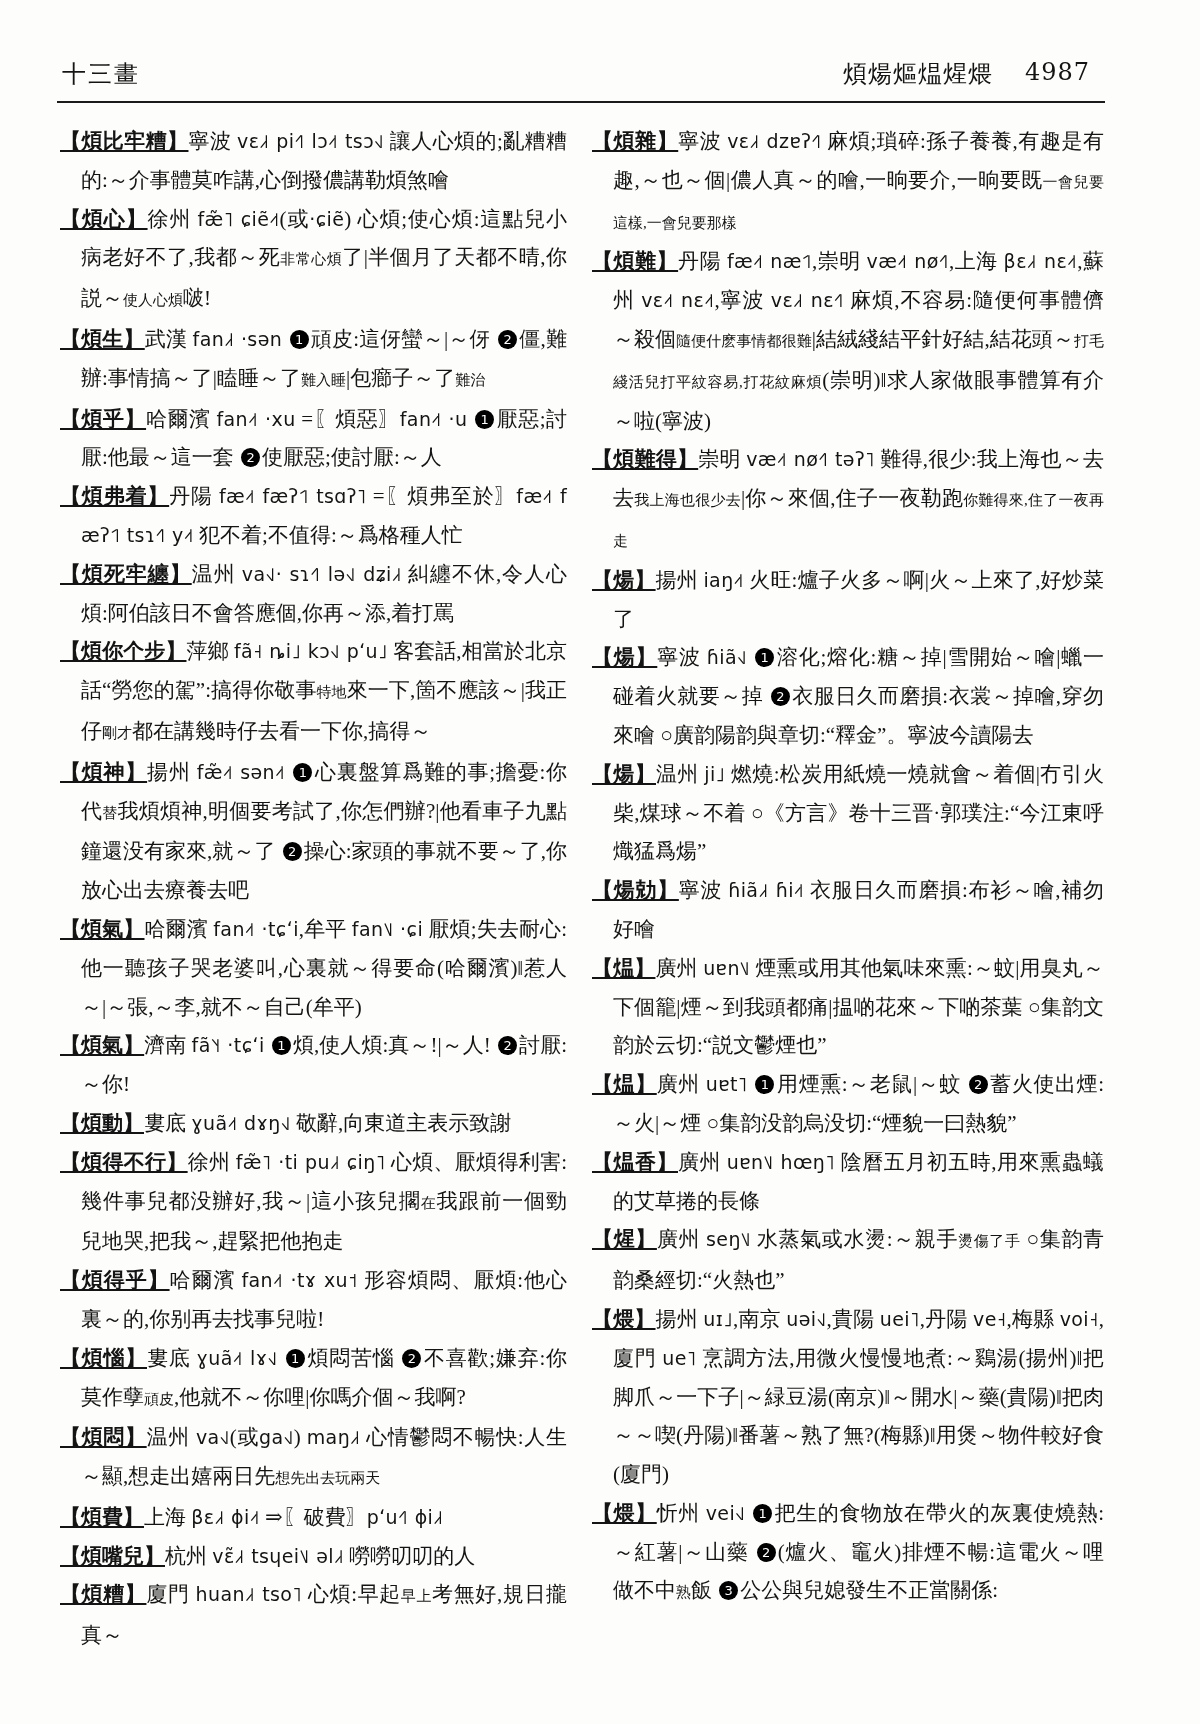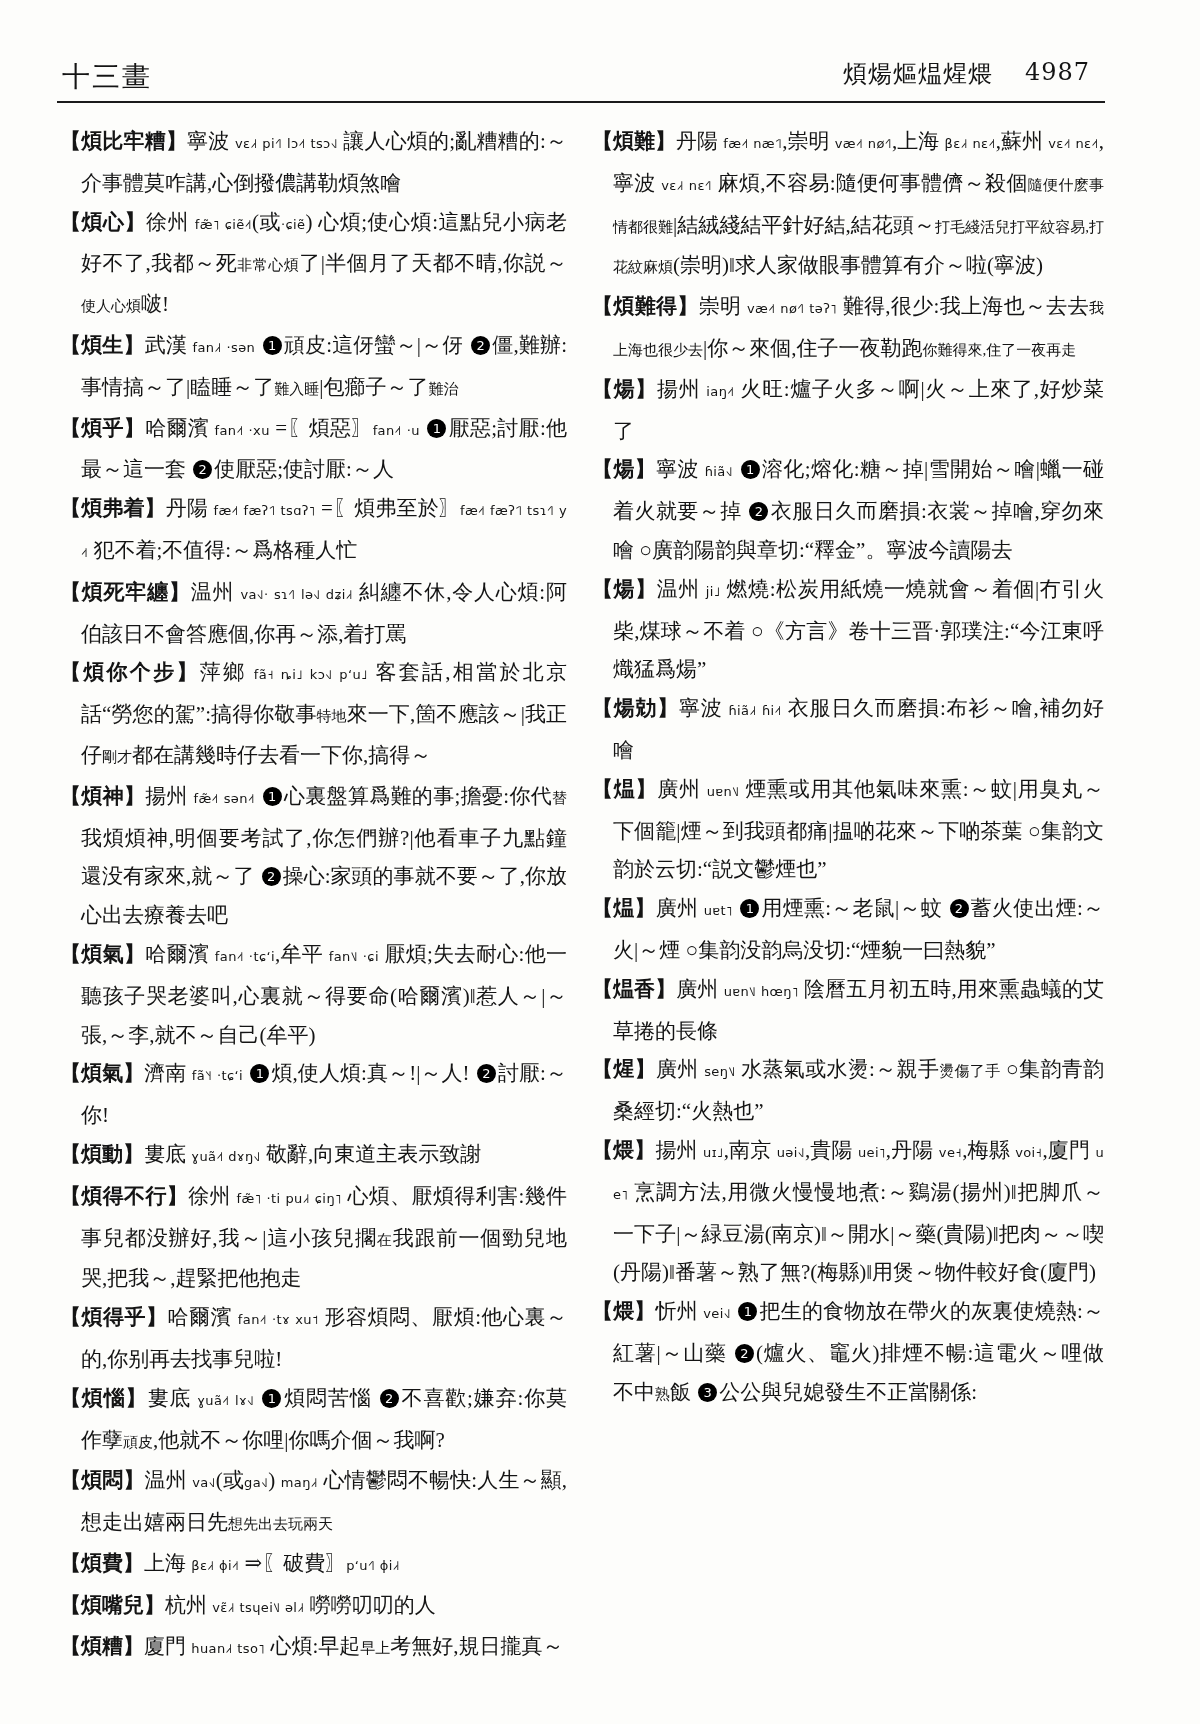--- a/index.html
+++ b/index.html
@@ -4,44 +4,44 @@
 <style>
   html,body{margin:0;padding:0;}
   body{
     width:1200px;height:1724px;position:relative;
     background:#fdfdfb;color:#141414;
     font-family:"Liberation Serif","DejaVu Serif",serif;
     overflow:hidden;
   }
   .hdr-left{
     position:absolute;left:62px;top:58px;
-    font-size:28px;letter-spacing:2px;
+    font-size:24px;letter-spacing:2px;
   }
   .hdr-right{
     position:absolute;left:843px;top:58px;font-size:24px;
     display:flex;gap:16px;
   }
   .hdr-guide{letter-spacing:1px;}
   .hdr-page{margin-left:16px;font-family:"DejaVu Serif",serif;letter-spacing:1px;}
   .rule{
     position:absolute;left:57px;top:101px;width:1048px;height:2px;
     background:#1b1b1b;
   }
   .col{
     position:absolute;top:122px;
     font-size:21px;line-height:38.8px;
     text-align:justify;word-break:break-all;
   }
   #col-left{left:60px;width:507px;}
   #col-right{left:592px;width:512px;}
   p.entry{margin:0;padding-left:21px;text-indent:-21px;}
-  .head{font-weight:bold;}
+  .head{font-weight:bold;text-decoration:underline;}
   .pron{
     font-family:"DejaVu Sans",sans-serif;
-    font-size:13px;letter-spacing:0.4px;
+    font-size:19px;letter-spacing:0.4px;
   }
   .small{font-size:15px;}
   .cnum{
     display:inline-block;width:19px;height:19px;border-radius:50%;
     background:#000;color:#fff;
     font-family:"DejaVu Sans",sans-serif;
     font-size:13px;line-height:19px;text-align:center;
     text-indent:0;vertical-align:2px;margin:0 2px;
   }
 </style>
@@ -71,20 +71,21 @@
     <p class="entry"><span class="head">【煩動】</span><span class="t">婁底 </span><span class="pron">ɣuã˨˦ dɤŋ˧˩</span><span class="t"> 敬辭,向東道主表示致謝</span></p>
     <p class="entry"><span class="head">【煩得不行】</span><span class="t">徐州 </span><span class="pron">fæ̃˥ ·ti pu˩˧ ɕiŋ˥</span><span class="t"> 心煩、厭煩得利害:幾件事兒都没辦好,我～|這小孩兒擱</span><span class="small">在</span><span class="t">我跟前一個勁兒地哭,把我～,趕緊把他抱走</span></p>
     <p class="entry"><span class="head">【煩得乎】</span><span class="t">哈爾濱 </span><span class="pron">fan˨˦ ·tɤ xu˦</span><span class="t"> 形容煩悶、厭煩:他心裏～的,你别再去找事兒啦!</span></p>
     <p class="entry"><span class="head">【煩惱】</span><span class="t">婁底 </span><span class="pron">ɣuã˨˦ lɤ˧˩</span><span class="t"> </span><span class="cnum">1</span><span class="t">煩悶苦惱 </span><span class="cnum">2</span><span class="t">不喜歡;嫌弃:你莫作孽</span><span class="small">頑皮</span><span class="t">,他就不～你哩|你嗎介個～我啊?</span></p>
     <p class="entry"><span class="head">【煩悶】</span><span class="t">温州 </span><span class="pron">va˧˩</span><span class="t">(或</span><span class="pron">ga˧˩</span><span class="t">) </span><span class="pron">maŋ˩˧</span><span class="t"> 心情鬱悶不暢快:人生～顯,想走出嬉兩日先</span><span class="small">想先出去玩兩天</span></p>
     <p class="entry"><span class="head">【煩費】</span><span class="t">上海 </span><span class="pron">βɛ˩˧ ɸi˨˦</span><span class="t"> ⇒〖破費〗</span><span class="pron">pʻu˧˥ ɸi˩˧</span></p>
     <p class="entry"><span class="head">【煩嘴兒】</span><span class="t">杭州 </span><span class="pron">vɛ̃˩˧ tsɥei˥˩ əl˩˧</span><span class="t"> 嘮嘮叨叨的人</span></p>
     <p class="entry"><span class="head">【煩糟】</span><span class="t">廈門 </span><span class="pron">huan˩˧ tso˥</span><span class="t"> 心煩:早起</span><span class="small">早上</span><span class="t">考無好,規日攏真～</span></p>
   </div>
 <div class="col" id="col-right">
+    <p class="entry"><span class="head">【煩雜】</span><span class="t">寧波 </span><span class="pron">vɛ˩˧ dzɐʔ˧˥</span><span class="t"> 麻煩;瑣碎:孫子養養,有趣是有趣,～也～個|儂人真～的噲,一晌要介,一晌要既</span><span class="small">一會兒要這樣,一會兒要那樣</span></p>
     <p class="entry"><span class="head">【煩難】</span><span class="t">丹陽 </span><span class="pron">fæ˨˦ næ˦˥</span><span class="t">,崇明 </span><span class="pron">væ˨˦ nø˧˥</span><span class="t">,上海 </span><span class="pron">βɛ˩˧ nɛ˨˦</span><span class="t">,蘇州 </span><span class="pron">vɛ˨˦ nɛ˨˦</span><span class="t">,寧波 </span><span class="pron">vɛ˩˧ nɛ˧˥</span><span class="t"> 麻煩,不容易:隨便何事體儕～殺個</span><span class="small">隨便什麽事情都很難</span><span class="t">|結絨綫結平針好結,結花頭～</span><span class="small">打毛綫活兒打平紋容易,打花紋麻煩</span><span class="t">(崇明)‖求人家做眼事體算有介～啦(寧波)</span></p>
     <p class="entry"><span class="head">【煩難得】</span><span class="t">崇明 </span><span class="pron">væ˨˦ nø˧˥ təʔ˥</span><span class="t"> 難得,很少:我上海也～去去</span><span class="small">我上海也很少去</span><span class="t">|你～來個,住子一夜勒跑</span><span class="small">你難得來,住了一夜再走</span></p>
     <p class="entry"><span class="head">【煬】</span><span class="t">揚州 </span><span class="pron">iaŋ˨˦</span><span class="t"> 火旺:爐子火多～啊|火～上來了,好炒菜了</span></p>
     <p class="entry"><span class="head">【煬】</span><span class="t">寧波 </span><span class="pron">ɦiã˧˩</span><span class="t"> </span><span class="cnum">1</span><span class="t">溶化;熔化:糖～掉|雪開始～噲|蠟一碰着火就要～掉 </span><span class="cnum">2</span><span class="t">衣服日久而磨損:衣裳～掉噲,穿勿來噲 ○廣韵陽韵與章切:“釋金”。寧波今讀陽去</span></p>
     <p class="entry"><span class="head">【煬】</span><span class="t">温州 </span><span class="pron">ji˩</span><span class="t"> 燃燒:松炭用紙燒一燒就會～着個|冇引火柴,煤球～不着 ○《方言》卷十三晋·郭璞注:“今江東呼熾猛爲煬”</span></p>
     <p class="entry"><span class="head">【煬勀】</span><span class="t">寧波 </span><span class="pron">ɦiã˩˧ ɦi˨˦</span><span class="t"> 衣服日久而磨損:布衫～噲,補勿好噲</span></p>
     <p class="entry"><span class="head">【煴】</span><span class="t">廣州 </span><span class="pron">uɐn˥˩</span><span class="t"> 煙熏或用其他氣味來熏:～蚊|用臭丸～下個籠|煙～到我頭都痛|揾啲花來～下啲茶葉 ○集韵文韵於云切:“説文鬱煙也”</span></p>
     <p class="entry"><span class="head">【煴】</span><span class="t">廣州 </span><span class="pron">uɐt˥</span><span class="t"> </span><span class="cnum">1</span><span class="t">用煙熏:～老鼠|～蚊 </span><span class="cnum">2</span><span class="t">蓄火使出煙:～火|～煙 ○集韵没韵烏没切:“煙貌一曰熱貌”</span></p>
     <p class="entry"><span class="head">【煴香】</span><span class="t">廣州 </span><span class="pron">uɐn˥˩ hœŋ˥</span><span class="t"> 陰曆五月初五時,用來熏蟲蟻的艾草捲的長條</span></p>
     <p class="entry"><span class="head">【煋】</span><span class="t">廣州 </span><span class="pron">seŋ˥˩</span><span class="t"> 水蒸氣或水燙:～親手</span><span class="small">燙傷了手</span><span class="t"> ○集韵青韵桑經切:“火熱也”</span></p>

